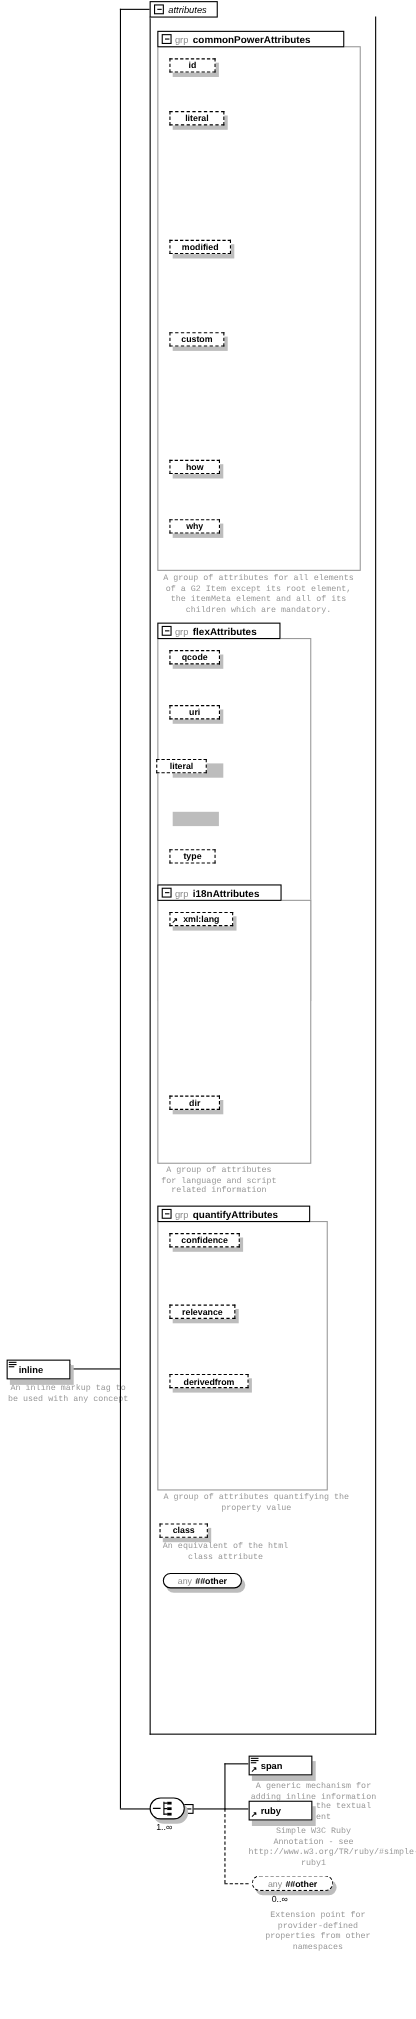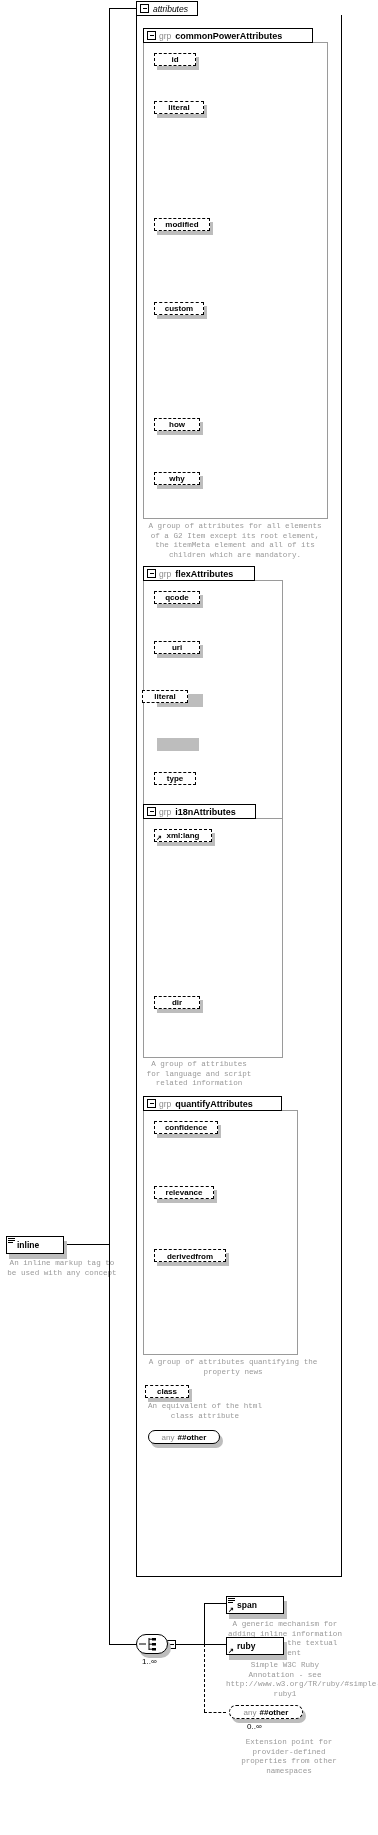--- a/index.html
+++ b/index.html
@@ -385,21 +385,21 @@
   <span>relevance</span>
 </div>
 <div class="desc" style="left:154px; top:1203px; width:118px;">The relevance of the metadata to the news content to which it is attached.</div>
 
 <div class="attr-shadow" style="left:157px; top:1253px; width:72px;"></div>
 <div class="attr-box" style="left:154px; top:1249px; width:72px;align-items:flex-end;">
   <span>derivedfrom</span>
 </div>
 <div class="desc" style="left:154px; top:1266px; width:120px;">A reference to the concept from which the concept identified by qcode was derived/inferred</div>
 
-<div class="desc" style="left:143px; top:1358px; width:180px;">A group of attributes quantifying the property news</div>
+<div class="desc" style="left:143px; top:1358px; width:180px;">A group of attributes quantifying the property value</div>
 
 <div class="attr-shadow" style="left:148px; top:1389px; width:44px;"></div>
 <div class="attr-box" style="left:145px; top:1385px; width:44px;">
   <span>class</span>
 </div>
 <div class="desc" style="left:145px; top:1402px; width:120px;">An equivalent of the html class attribute</div>
 
 <div class="any-shadow" style="left:151px; top:1434px; width:72px;"></div>
 <div class="any-box" style="left:148px; top:1430px; width:72px;">
   <span class="kw">any</span>

